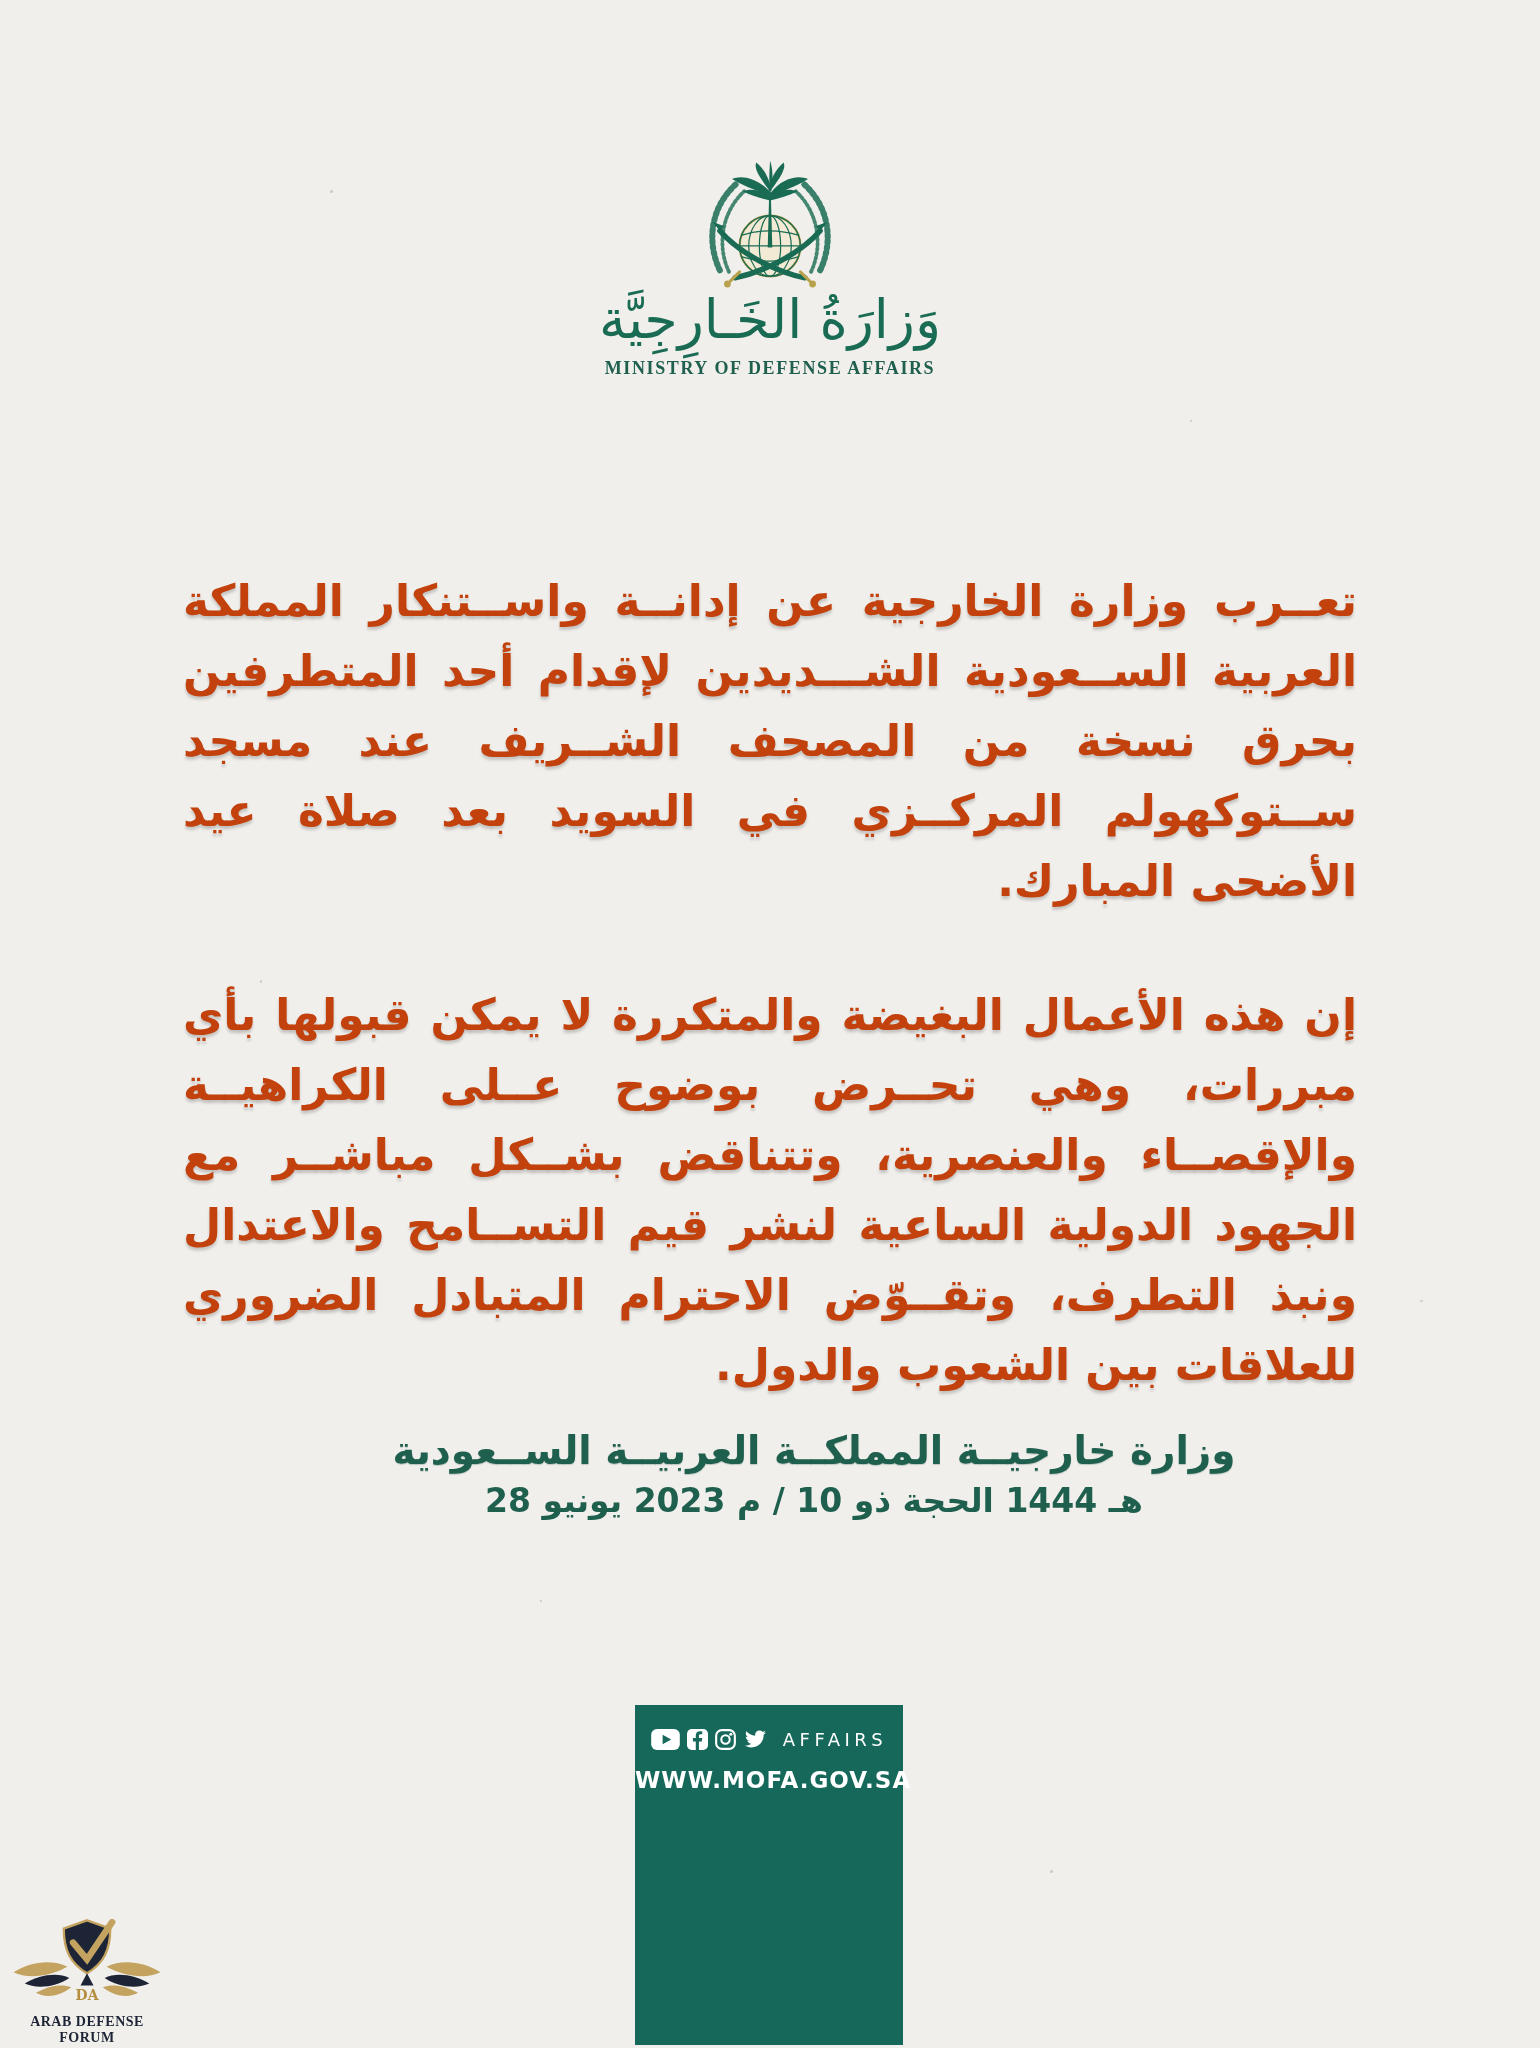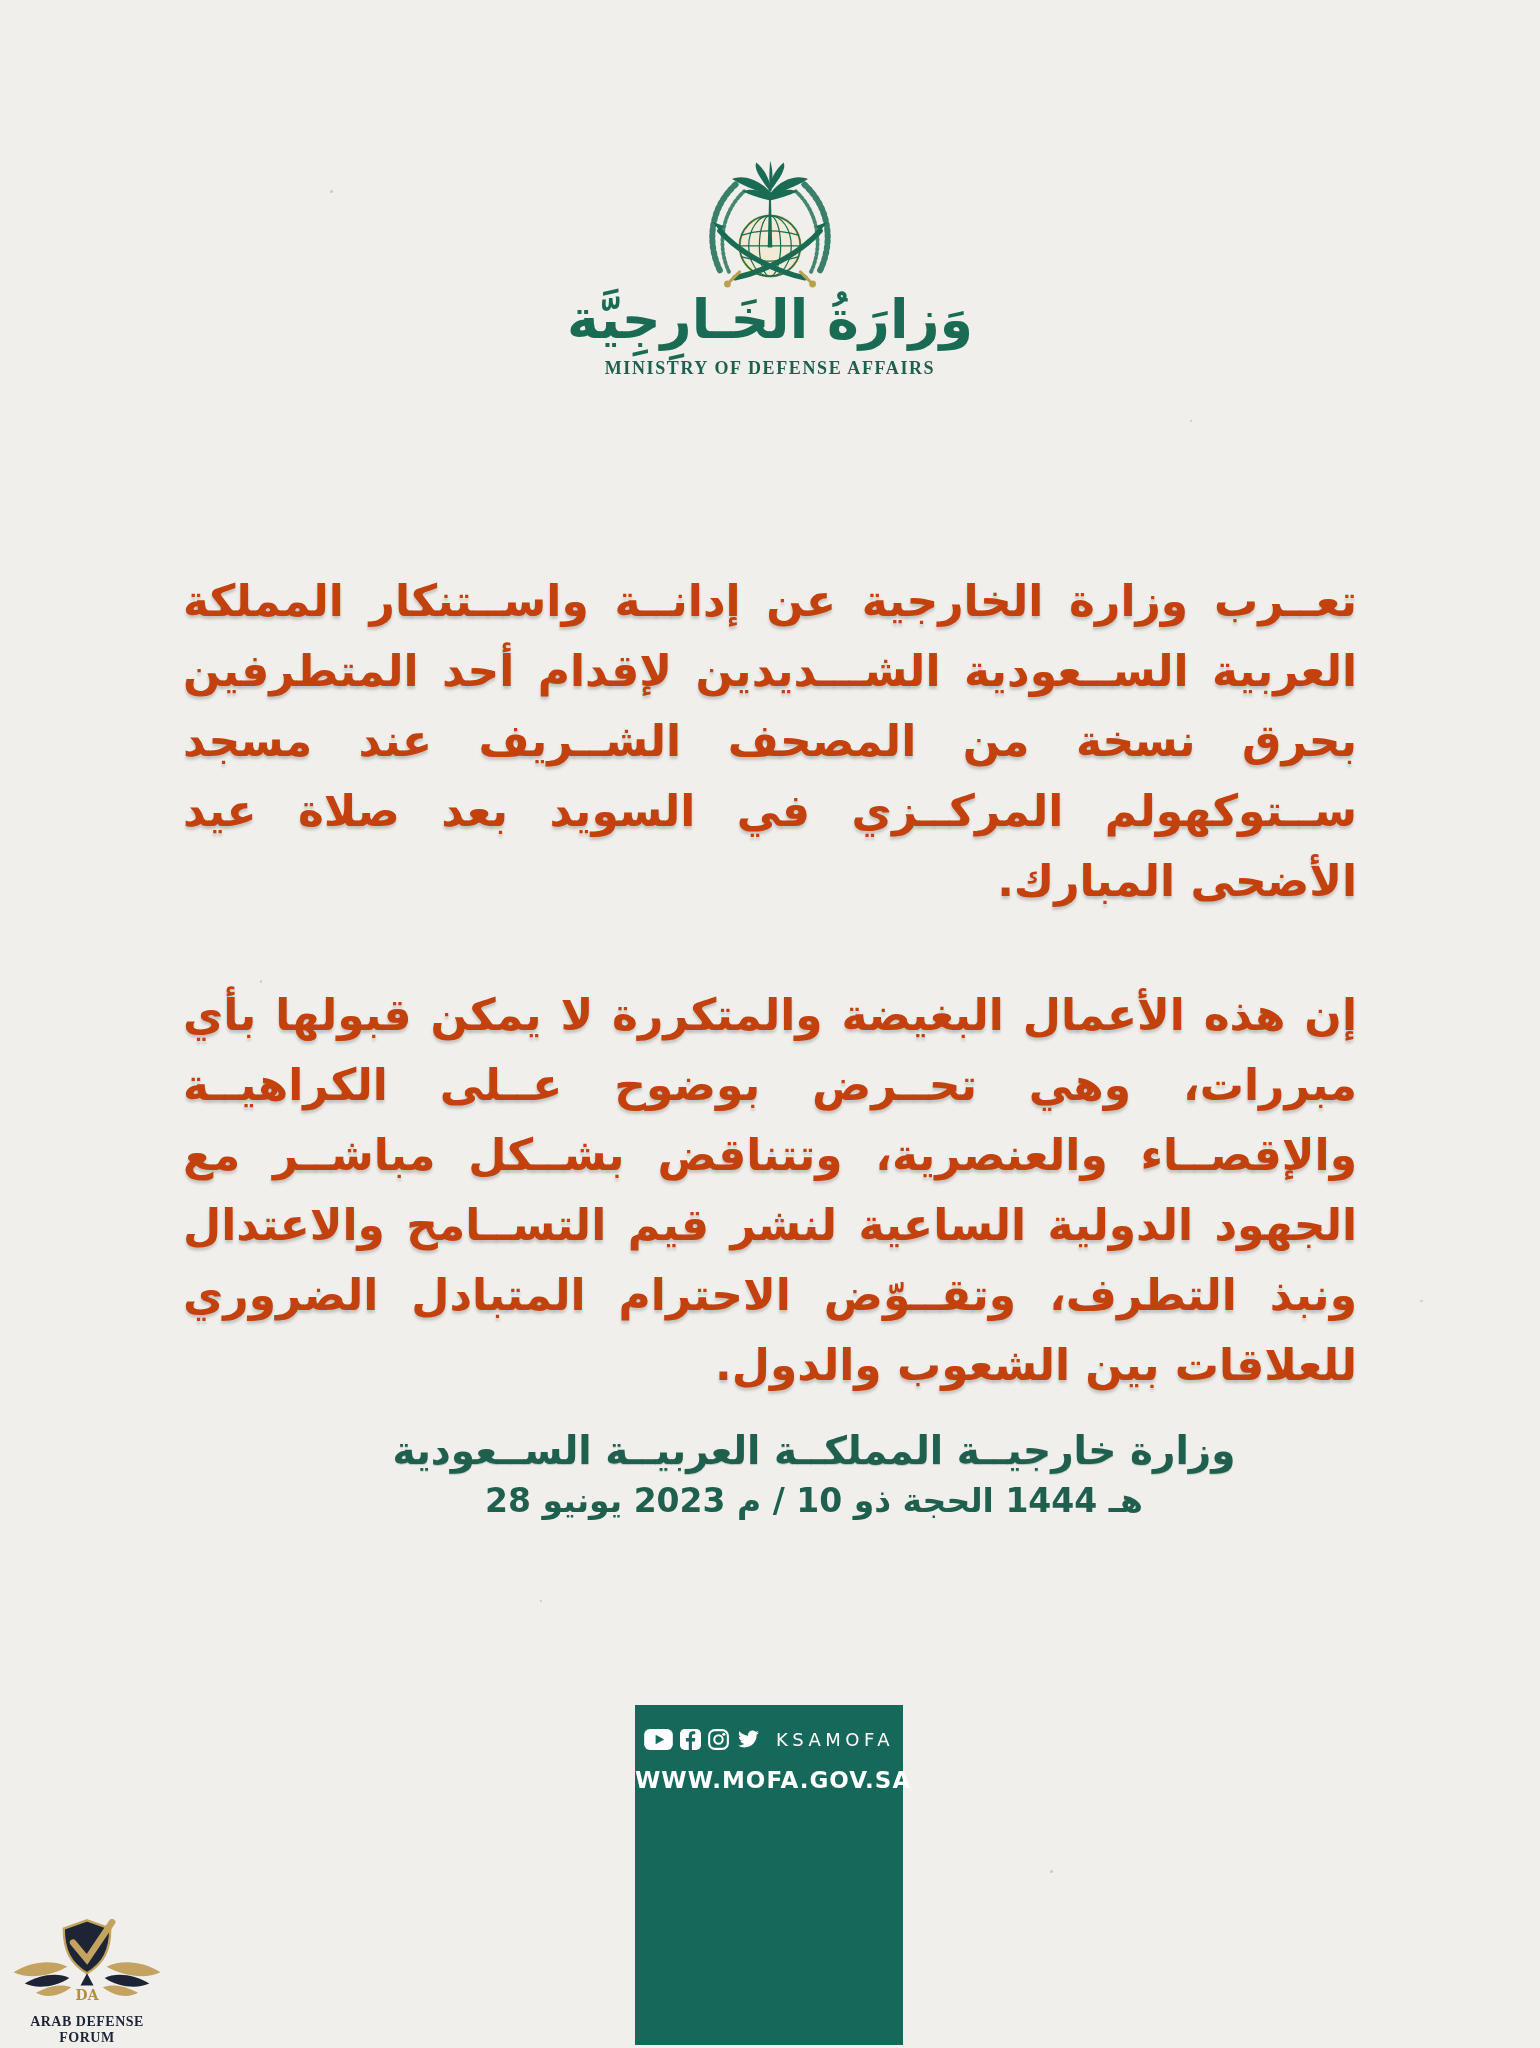--- a/index.html
+++ b/index.html
@@ -3,21 +3,21 @@
 <meta charset="utf-8">
 <style>
   html,body{margin:0;padding:0;}
   body{width:1540px;height:2048px;position:relative;overflow:hidden;
        background:#f1efec;font-family:"DejaVu Sans",sans-serif;}
   .page{position:absolute;inset:0;}
 
   
   .emblem{position:absolute;top:156px;left:50%;transform:translateX(-50%);}
   .calligraphy{position:absolute;top:288px;width:100%;text-align:center;
-       font-family:"DejaVu Sans",sans-serif;font-weight:bold;font-size:54px;
+       font-family:"DejaVu Sans",sans-serif;font-weight:normal;font-size:54px;
        color:#1a6b53;direction:rtl;}
   .ministry-en{position:absolute;top:358px;width:100%;text-align:center;
        font-family:"Liberation Serif","DejaVu Serif",serif;font-weight:bold;
        font-size:18px;letter-spacing:1.6px;color:#1e5f4e;}
 
   
   .statement{position:absolute;left:183px;right:183px;top:566px;
        direction:rtl;text-align:justify;text-align-last:right;
        color:#c2410c;font-weight:bold;font-size:44px;line-height:70px;
        text-shadow:0 3px 3px rgba(40,40,40,.22);}
@@ -137,21 +137,21 @@
           <rect x="1.2" y="1.2" width="19.6" height="19.6" rx="6" fill="none" stroke="#ffffff" stroke-width="2.2"></rect>
           <circle cx="11" cy="11" r="4.4" fill="none" stroke="#ffffff" stroke-width="2.2"></circle>
           <circle cx="16.6" cy="5.4" r="1.6" fill="#ffffff"></circle>
         </svg>
       </span>
       <span class="icon">
         <svg width="24" height="20" viewBox="0 0 24 20">
           <path fill="#ffffff" d="M23,2.5c-.8.35-1.65.6-2.55.7.92-.55,1.62-1.42,1.95-2.46-.86.51-1.81.88-2.83,1.08C18.74.94,17.6.5,16.37.5c-2.35,0-4.26,1.91-4.26,4.26,0,.33.04.66.11.97C8.67,5.55,5.52,3.85,3.42,1.28c-.37.63-.58,1.37-.58,2.15,0,1.48.75,2.78,1.9,3.54-.7-.02-1.36-.21-1.93-.53v.05c0,2.07,1.47,3.79,3.42,4.18-.36.1-.73.15-1.12.15-.27,0-.54-.03-.8-.08.54,1.69,2.11,2.92,3.98,2.95-1.46,1.14-3.3,1.82-5.29,1.82-.34,0-.68-.02-1.02-.06,1.9,1.22,4.13,1.93,6.52,1.93,7.85,0,12.14-6.5,12.14-12.14,0-.18,0-.37-.01-.55C21.48,4.1,22.32,3.37,23,2.5Z"></path>
         </svg>
       </span>
-      <span class="handle">KSAMOFA</span>
+      <span class="handle">AFFAIRS</span>
     </div>
     <div class="website">WWW.MOFA.GOV.SA</div>
   </div>
 
   <div class="watermark">
     <svg width="158" height="96" viewBox="0 0 170 102">
       <g fill="#c3a35f">
         <path d="M6,60 C24,48 48,46 64,54 C46,64 22,68 6,60 Z"></path>
         <path d="M18,72 C34,62 54,60 66,66 C52,76 30,78 18,72 Z" fill="#1d2435"></path>
         <path d="M30,82 C44,74 58,72 68,76 C56,86 40,88 30,82 Z"></path>

